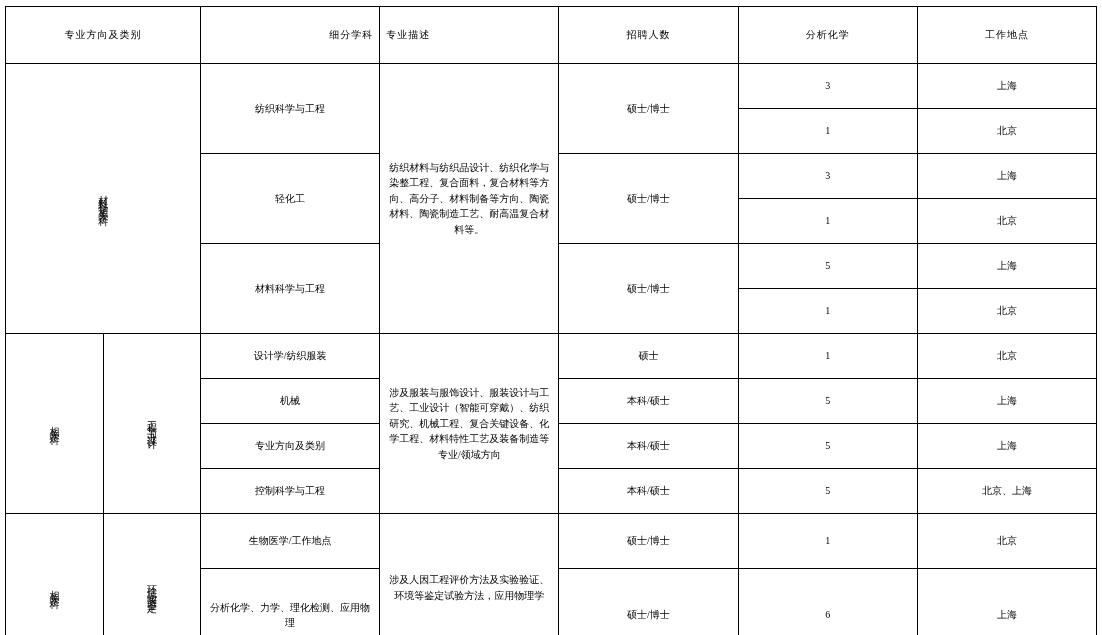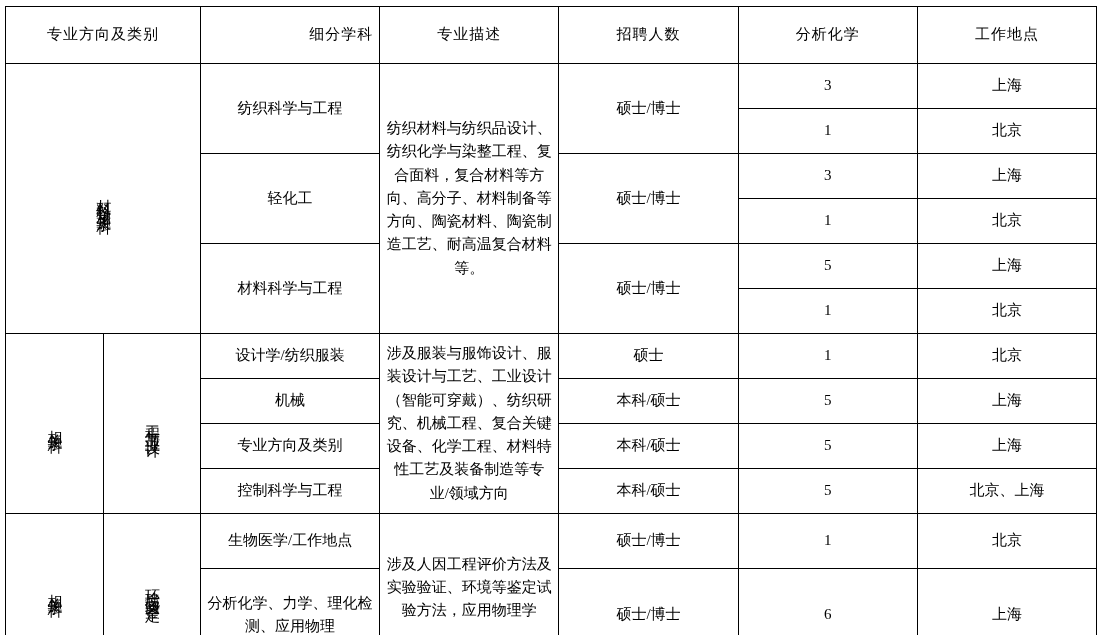--- a/index.html
+++ b/index.html
@@ -23,21 +23,21 @@
   table.grid {
     border-collapse: collapse;
     table-layout: fixed;
     width: 1092px;
     margin: 6px 5px 0 5px;
     border: 1px solid #000;
   }
   table.grid td, table.grid th {
     border: 1px solid #000;
     padding: 2px 6px;
-    font-size: 15px;
+    font-size: 10px;
     line-height: 1.55;
     vertical-align: middle;
     text-align: center;
     font-weight: normal;
     background: #ffffff;
   }
   thead th {
     background: #dce6f1;
     font-size: 17px;
     height: 52px;
@@ -89,21 +89,21 @@
 </head>
 <body>
 
 <div id="sheet">
 
   <table class="grid">
     <thead>
       <tr>
         <th colspan="2" class="catouter" style="width:182px">专业方向及类别</th>
         <th class="subject" style="text-align:right">细分学科</th>
-        <th class="desc" style="text-align:center">专业描述</th>
+        <th class="desc" style="text-align:left">专业描述</th>
         <th class="degree">招聘人数</th>
         <th class="count">分析化学</th>
         <th class="location">工作地点</th>
       </tr>
     </thead>
     <tbody>
 
       <tr>
         <td class="vertical catouter" colspan="2" rowspan="6">材料科学相关学科</td>
         <td class="subject" rowspan="2">纺织科学与工程</td>

